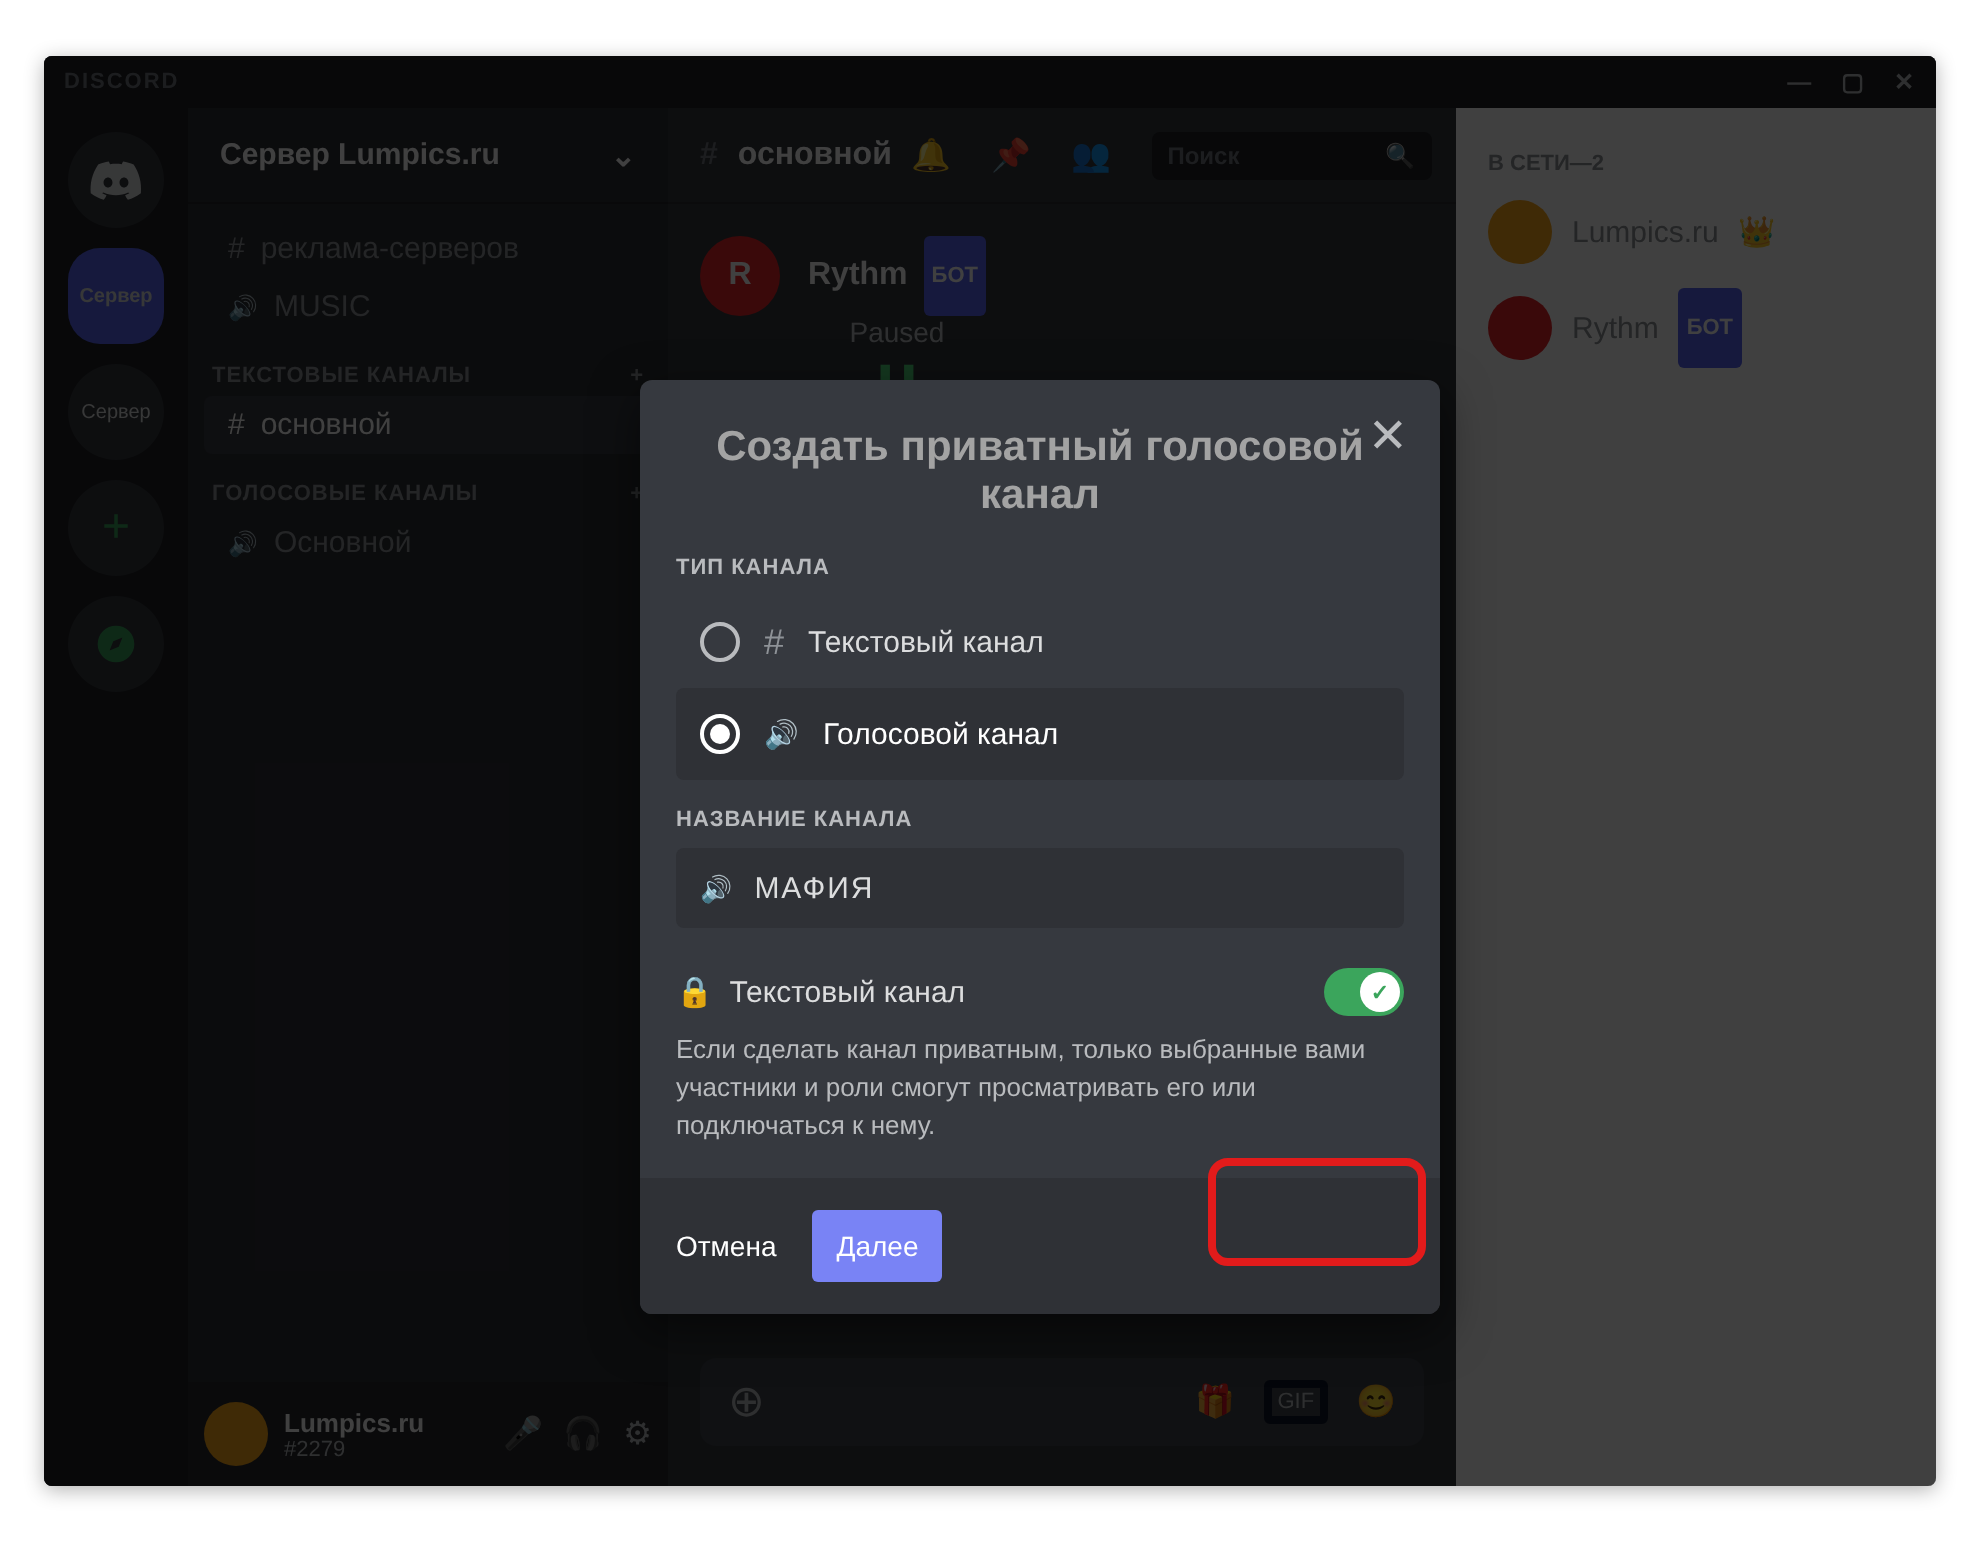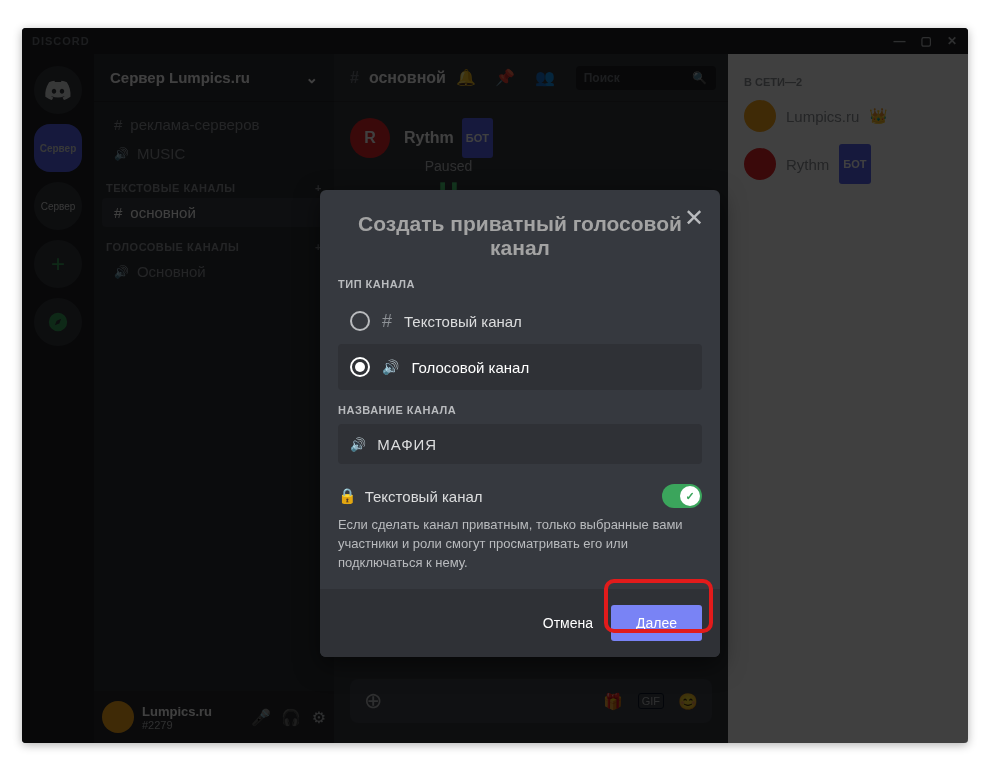--- a/index.html
+++ b/index.html
@@ -200,26 +200,26 @@
     width: 20px; height: 20px; border-radius:50%; background:#fff;
     display:flex; align-items:center; justify-content:center;
     color:#3ba55c; font-size:11px; font-weight:900;
   }
   .priv-desc { font-size: 13px; color: #b9bbbe; margin: 8px 0 4px 0; line-height: 1.45; }
   .modal-footer {
     margin-top: 16px;
     background: #2f3136;
     border-radius: 0 0 6px 6px;
     padding: 16px 18px;
-    display:flex; justify-content:flex-end; align-items:center; gap: 18px;
+    display:flex; justify-content:flex-start; align-items:center; gap: 18px;
   }
   .btn-cancel { color:#fff; font-size: 14px; font-weight: 500; cursor:pointer; }
   .btn-next {
     background: #7983f5; color:#fff;
-    padding: 10px 25px; border-radius: 3px;
+    padding: 10px 12px; border-radius: 3px;
     font-size: 14px; font-weight: 500; cursor:pointer;
     position: relative;
   }
   .hl-box {
     position:absolute;
     border: 4px solid #e21b1b; border-radius: 10px;
     pointer-events: none;
   }
   .icon { display:inline-flex; }
   .hash::before { content: "#"; }
@@ -329,21 +329,21 @@
             <div class="msg-line">
               <span>Paused</span>
               <span class="pause-chip" style="color:#4fdc7b;">❚❚</span>
             </div>
           </div>
         </div>
         <div class="chat-input-bar">
           <span style="font-size:22px;">⊕</span>
           <div class="spacer"></div>
           <span>🎁</span>
-          <span style="font-size:11px; border:1px solid #0f172a; padding:1px 3px; border-radius:3px;">GIF</span>
+          <span style="font-size:11px; border:4px solid #0f172a; padding:1px 3px; border-radius:3px;">GIF</span>
           <span>😊</span>
         </div>
       </div>
     </div>
 
     <div class="members">
       <div class="members-sec">В СЕТИ—2</div>
       <div class="member-row">
         <div class="m-avatar orange"></div>
         <span>Lumpics.ru</span>

